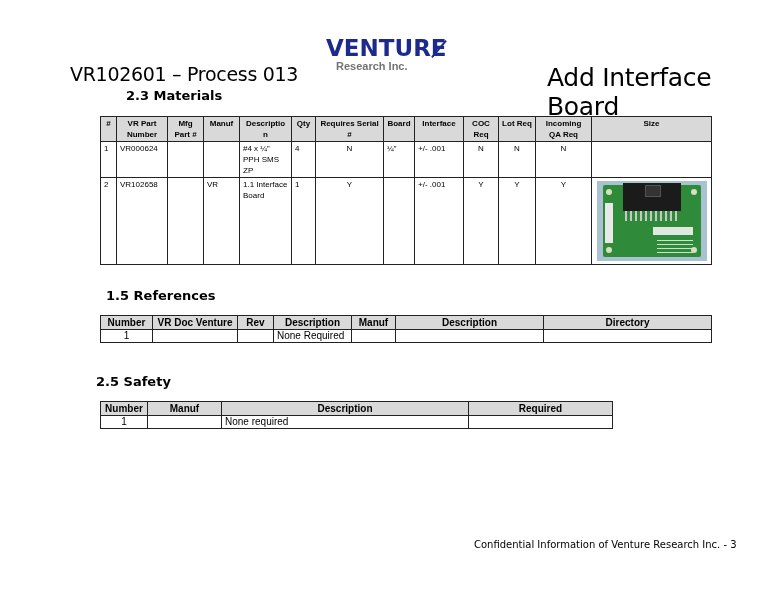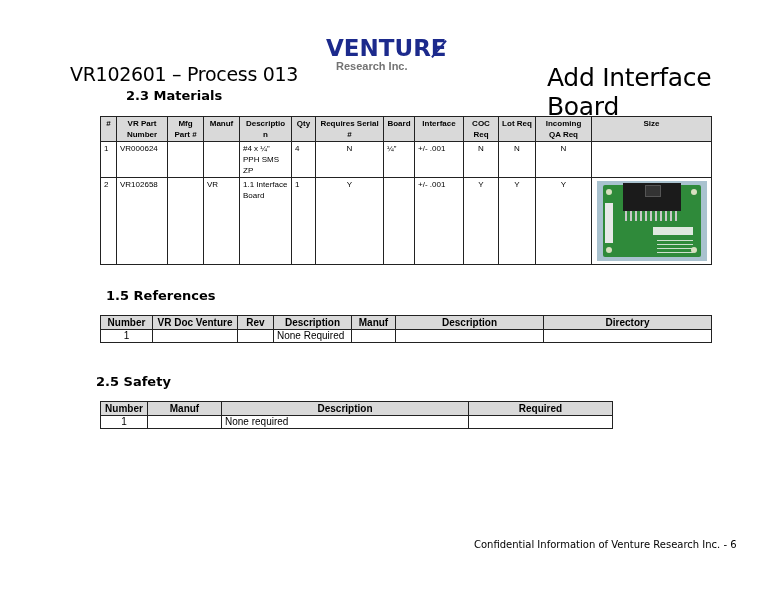--- a/index.html
+++ b/index.html
@@ -192,13 +192,13 @@
   <tbody>
     <tr>
       <td class="c">1</td>
       <td></td>
       <td>None required</td>
       <td></td>
     </tr>
   </tbody>
 </table>
 
-<div class="abs footer">Confidential Information of Venture Research Inc. - 6</div>
+<div class="abs footer">Confidential Information of Venture Research Inc. - 3</div>
 
 </body></html>

